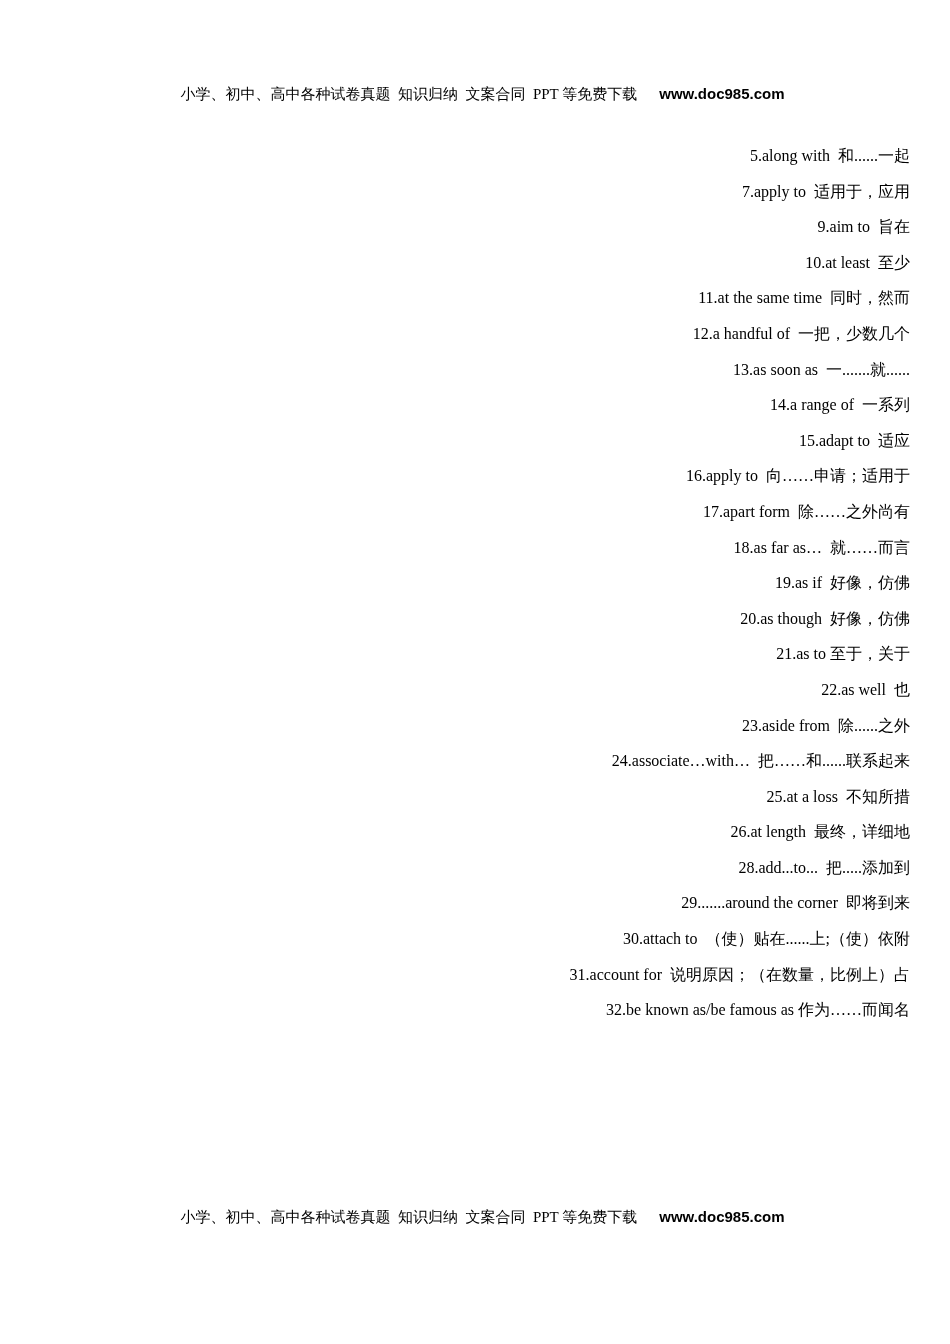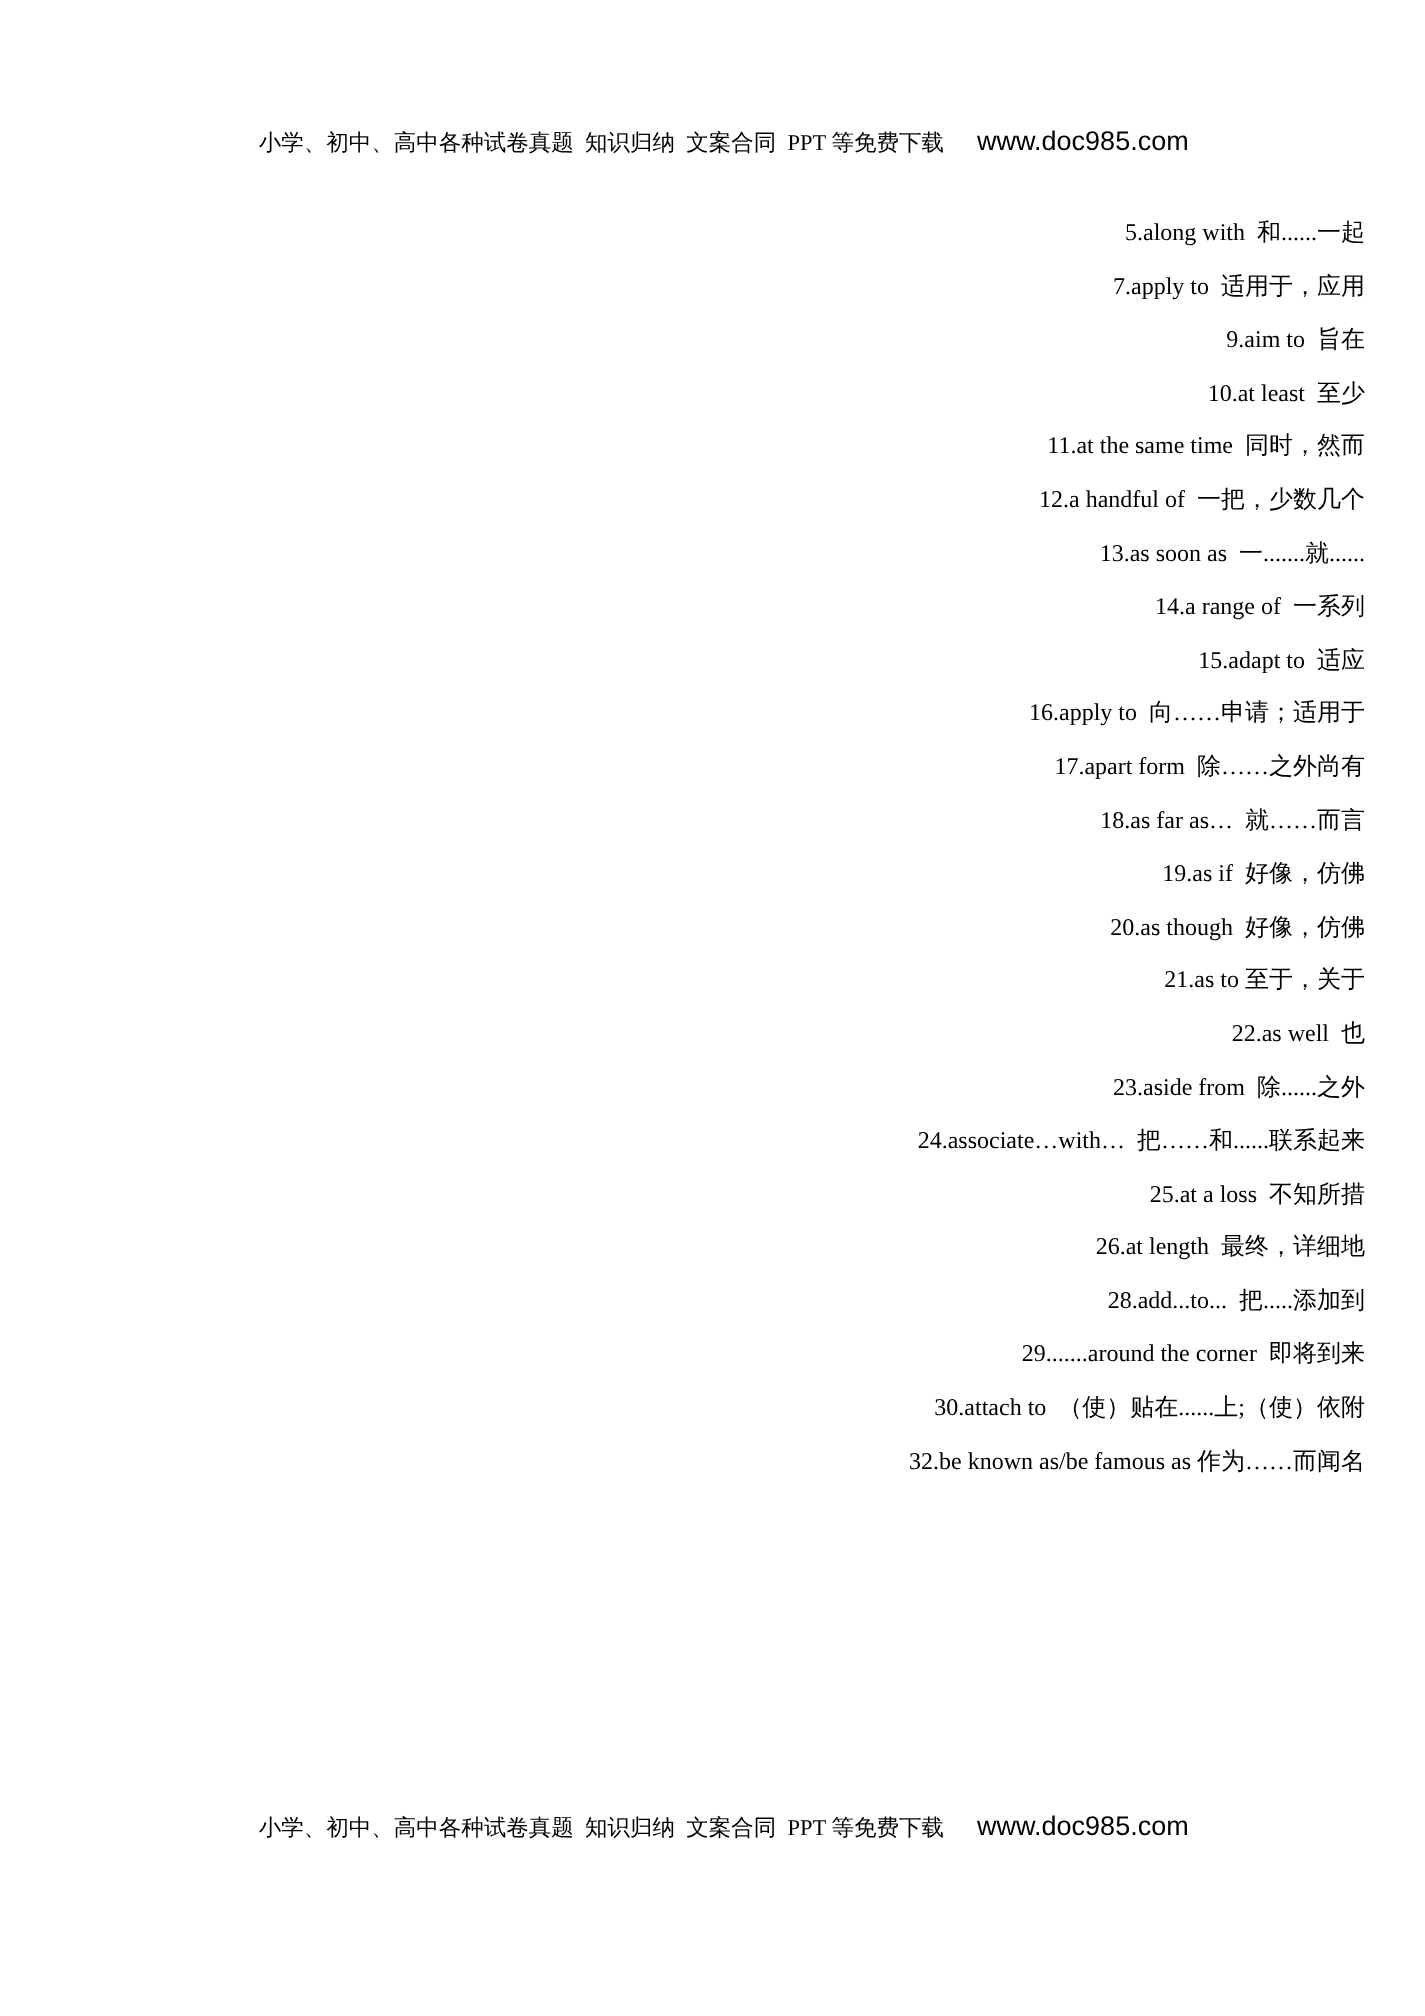--- a/index.html
+++ b/index.html
@@ -21,21 +21,22 @@
     font-size: 15px;
     line-height: 16px;
     color: #000000;
     white-space: pre;
   }
   .watermark.header { top: 70px; }
   .watermark.footer { top: 1193px; }
   .watermark .wm-url {
     font-family: "Liberation Sans", "DejaVu Sans", sans-serif;
     margin-left: 22px;
-    font-size: 18px;
+    font-size: 15px;
+    font-weight: bold;
   }
   .content {
     position: absolute;
     top: 138px;
     left: 85px;
     right: 40px;
   }
   .content p {
     font-family: "Liberation Serif", "DejaVu Serif", serif;
     font-size: 16px;
@@ -71,20 +72,21 @@
       <p>20.as though  好像，仿佛</p>
       <p>21.as to 至于，关于</p>
       <p>22.as well  也</p>
       <p>23.aside from  除......之外</p>
       <p>24.associate…with…  把……和......联系起来</p>
       <p>25.at a loss  不知所措</p>
       <p>26.at length  最终，详细地</p>
       <p>28.add...to...  把.....添加到</p>
       <p>29.......around the corner  即将到来</p>
       <p>30.attach to  （使）贴在......上;（使）依附</p>
+      <p>31.account for  说明原因；（在数量，比例上）占</p>
       <p>32.be known as/be famous as 作为……而闻名</p>
     </div>
 
   <div class="watermark footer">
     <span>小学、初中、高中各种试卷真题  知识归纳  文案合同  PPT 等免费下载</span><span class="wm-url">www.doc985.com</span>
   </div>
 
 </div>
 
 </body></html>

